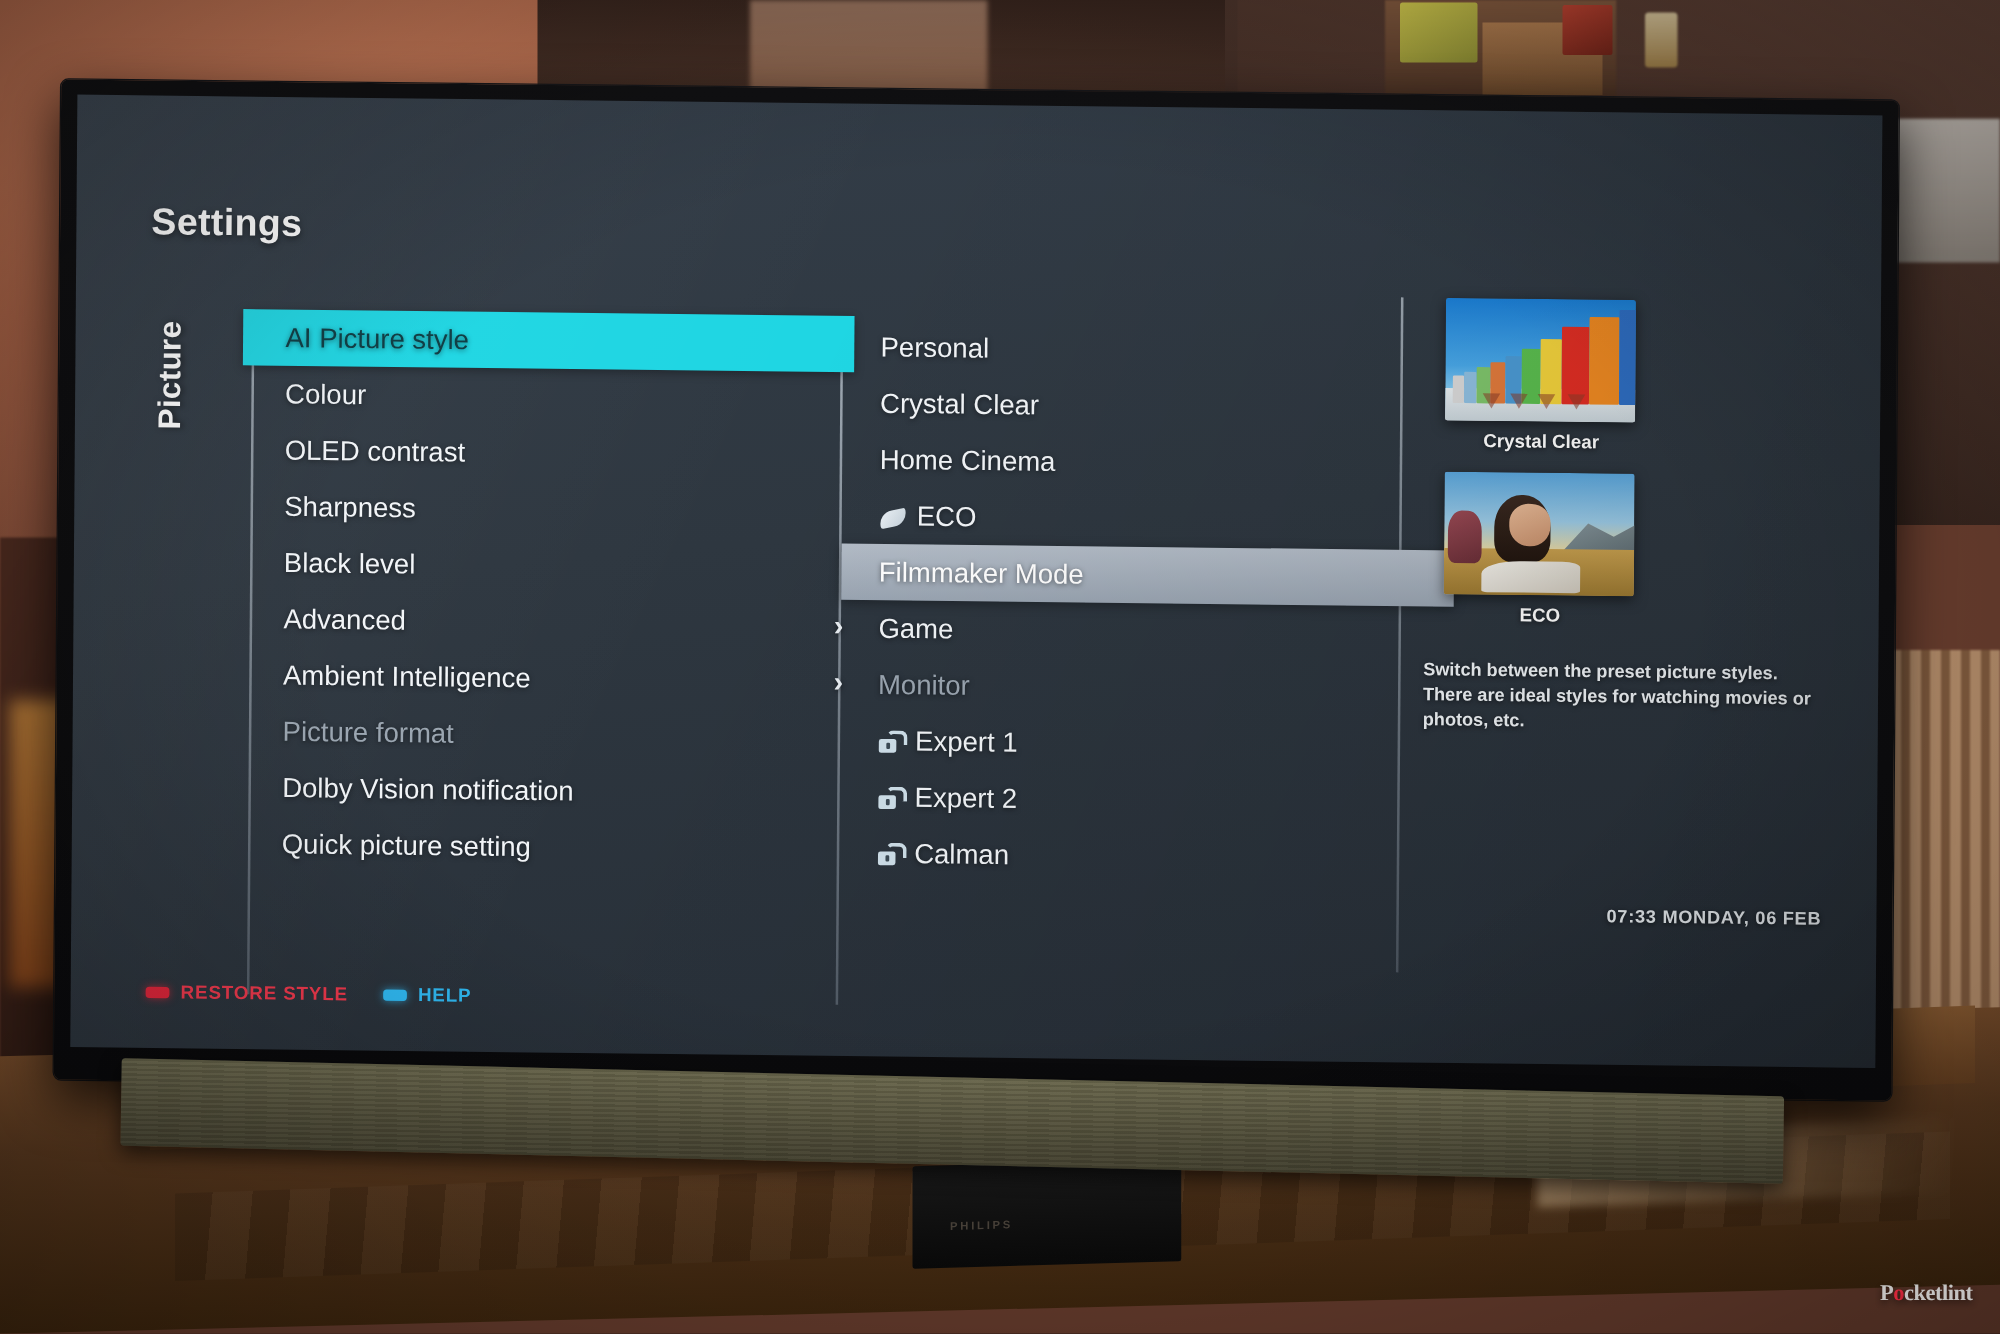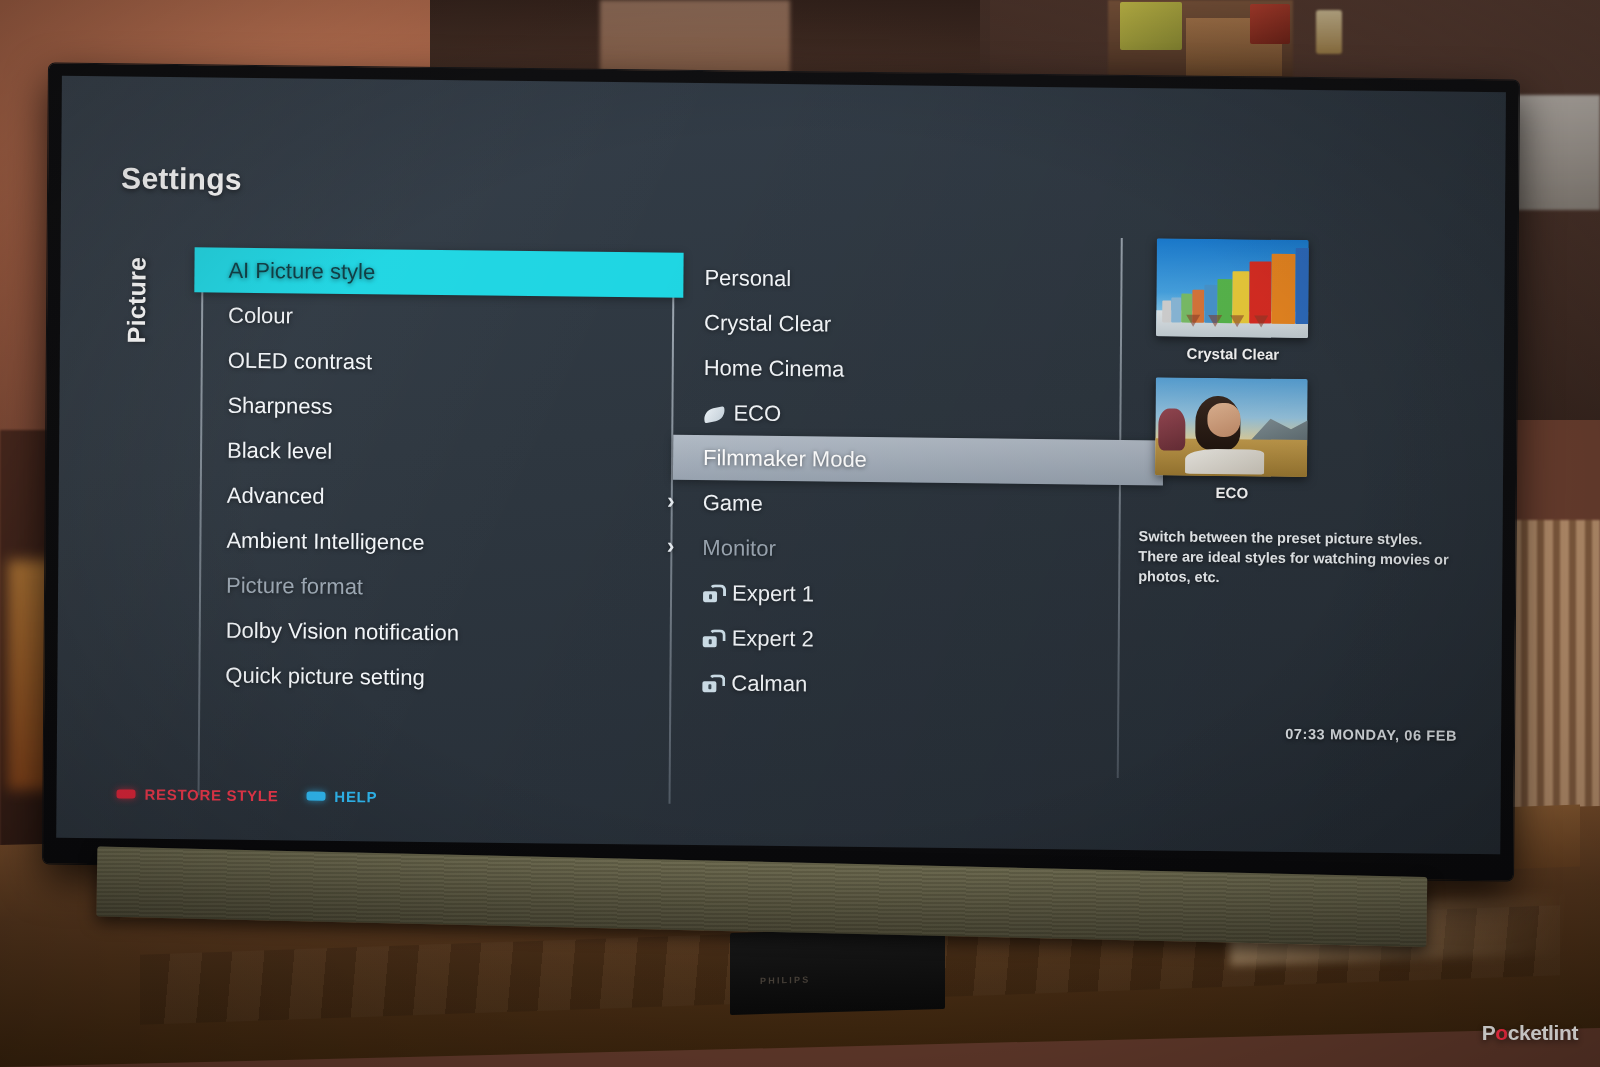--- a/index.html
+++ b/index.html
@@ -182,23 +182,23 @@
   .actionbar{position:absolute;left:60px;bottom:36px;display:flex;align-items:center;gap:28px;}
   .action{display:flex;align-items:center;gap:9px;font-size:15px;font-weight:bold;
       letter-spacing:.7px;}
   .pill{width:19px;height:9px;border-radius:3px;display:inline-block;}
   .act-restore{color:#f0374b;}
   .act-restore .pill{background:#e02338;box-shadow:0 0 7px rgba(224,35,56,.7);}
   .act-help{color:#2fb9f2;}
   .act-help .pill{background:#2fb9f2;box-shadow:0 0 7px rgba(47,185,242,.7);}
 
   
-  .watermark{position:absolute;right:22px;bottom:22px;font-size:21px;font-weight:bold;
+  .watermark{position:absolute;right:22px;bottom:22px;font-size:18px;font-weight:bold;
       color:#cfcfcf;letter-spacing:-.4px;opacity:.92;
-      text-shadow:0 2px 6px rgba(0,0,0,.6);}
+      text-shadow:0 2px 6px rgba(0,0,0,.6);font-family:Liberation Serif, serif;}
   .watermark .dot{color:#e0273c;}
 
   .vignette{position:absolute;inset:0;pointer-events:none;
       background:radial-gradient(ellipse 85% 80% at 50% 45%, rgba(0,0,0,0) 40%, rgba(0,0,0,.42) 100%);}
 </style>
 </head>
 <body>
 
 <div id="scene">
 

